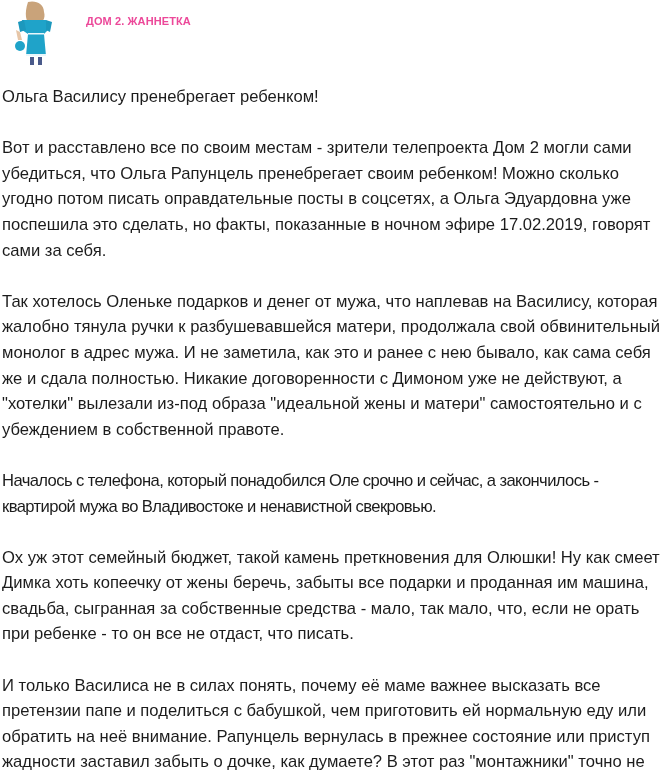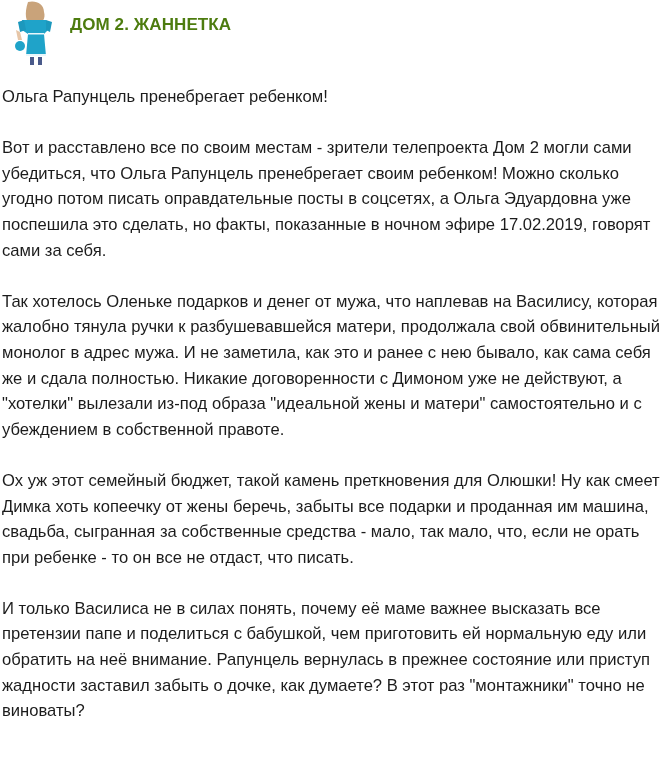--- a/index.html
+++ b/index.html
@@ -5,22 +5,22 @@
   html, body { margin: 0; padding: 0; background: #ffffff; }
   body {
     width: 670px; height: 772px; overflow: hidden; position: relative;
     font-family: "Liberation Sans", sans-serif; color: #1a1a1a;
   }
   .header { position: absolute; left: 0; top: 0; width: 670px; height: 70px; }
   .avatar {
     position: absolute; left: 8px; top: 0; width: 52px; height: 68px;
   }
   .group-title {
-    position: absolute; left: 70px; top: 15px;
-    font-size: 17px; font-weight: bold; color: #4d7c0f; letter-spacing: 0.1px;
+    position: absolute; left: 86px; top: 15px;
+    font-size: 11px; font-weight: bold; color: #ec4899; letter-spacing: 0.1px;
   }
   .post {
     position: absolute; left: 2px; top: 84px; width: 666px;
     font-size: 16.6px; line-height: 25.6px; color: #1c1c1c;
   }
   .post p { margin: 0 0 25.6px 0; }
   .post p.condensed { letter-spacing: -0.6px; }
 </style>
 </head>
 <body>
@@ -44,18 +44,19 @@
       <path d="M8 30 L12 32 L14 40 L10 40 Z" fill="#e6c6a8"></path>
 
       <rect x="22" y="57" width="4" height="8" fill="#4a5a8a"></rect>
       <rect x="30" y="57" width="4" height="8" fill="#4a5a8a"></rect>
     </svg>
   </div>
   <div class="group-title">ДОМ 2. ЖАННЕТКА</div>
 </div>
 
 <div class="post">
-  <p>Ольга Рапунцель пренебрегает ребенком!</p>
+  <p>Ольга Василису пренебрегает ребенком!</p>
   <p>Вот и расставлено все по своим местам - зрители телепроекта Дом 2 могли сами убедиться, что Ольга Рапунцель пренебрегает своим ребенком! Можно сколько угодно потом писать оправдательные посты в соцсетях, а Ольга Эдуардовна уже поспешила это сделать, но факты, показанные в ночном эфире 17.02.2019, говорят сами за себя.</p>
   <p>Так хотелось Оленьке подарков и денег от мужа, что наплевав на Василису, которая жалобно тянула ручки к разбушевавшейся матери, продолжала свой обвинительный монолог в адрес мужа. И не заметила, как это и ранее с нею бывало, как сама себя же и сдала полностью. Никакие договоренности с Димоном уже не действуют, а "хотелки" вылезали из-под образа "идеальной жены и матери" самостоятельно и с убеждением в собственной правоте.</p>
+  <p class="condensed">Началось с телефона, который понадобился Оле срочно и сейчас, а закончилось - квартирой мужа во Владивостоке и ненавистной свекровью.</p>
   <p>Ох уж этот семейный бюджет, такой камень преткновения для Олюшки! Ну как смеет Димка хоть копеечку от жены беречь, забыты все подарки и проданная им машина, свадьба, сыгранная за собственные средства - мало, так мало, что, если не орать при ребенке - то он все не отдаст, что писать.</p>
   <p>И только Василиса не в силах понять, почему её маме важнее высказать все претензии папе и поделиться с бабушкой, чем приготовить ей нормальную еду или обратить на неё внимание. Рапунцель вернулась в прежнее состояние или приступ жадности заставил забыть о дочке, как думаете? В этот раз "монтажники" точно не виноваты?</p>
 </div>
 
 </body></html>

